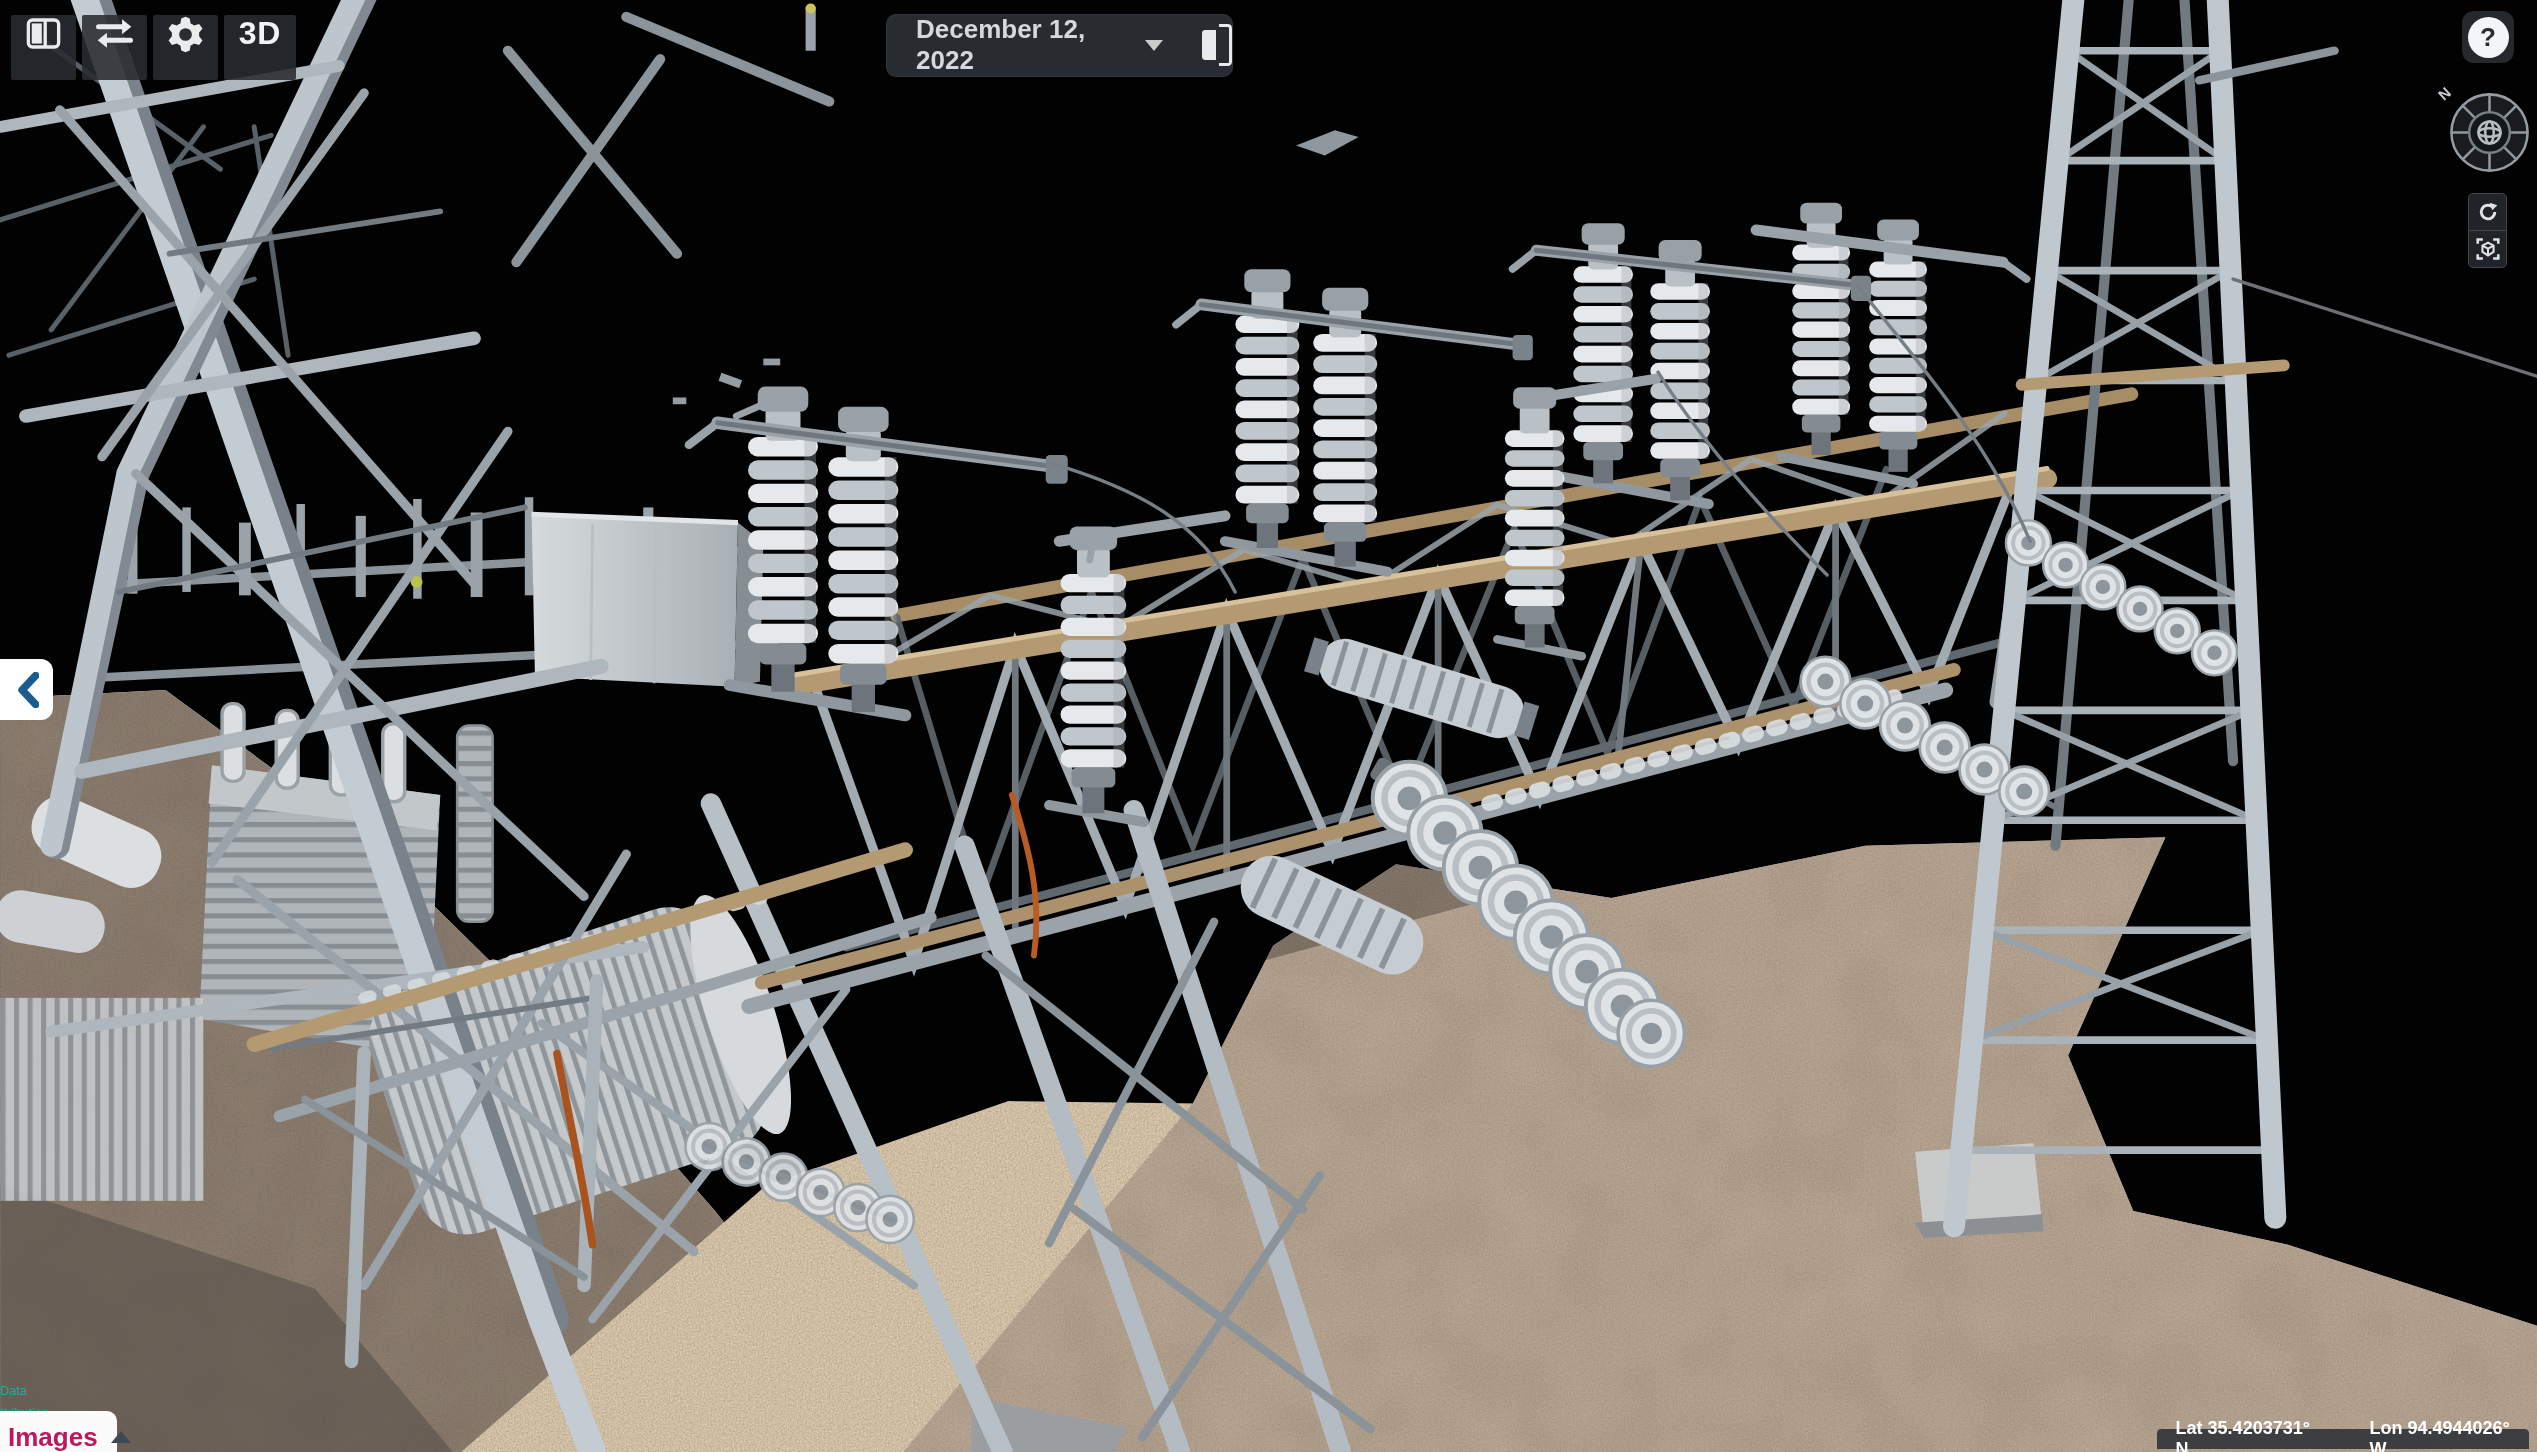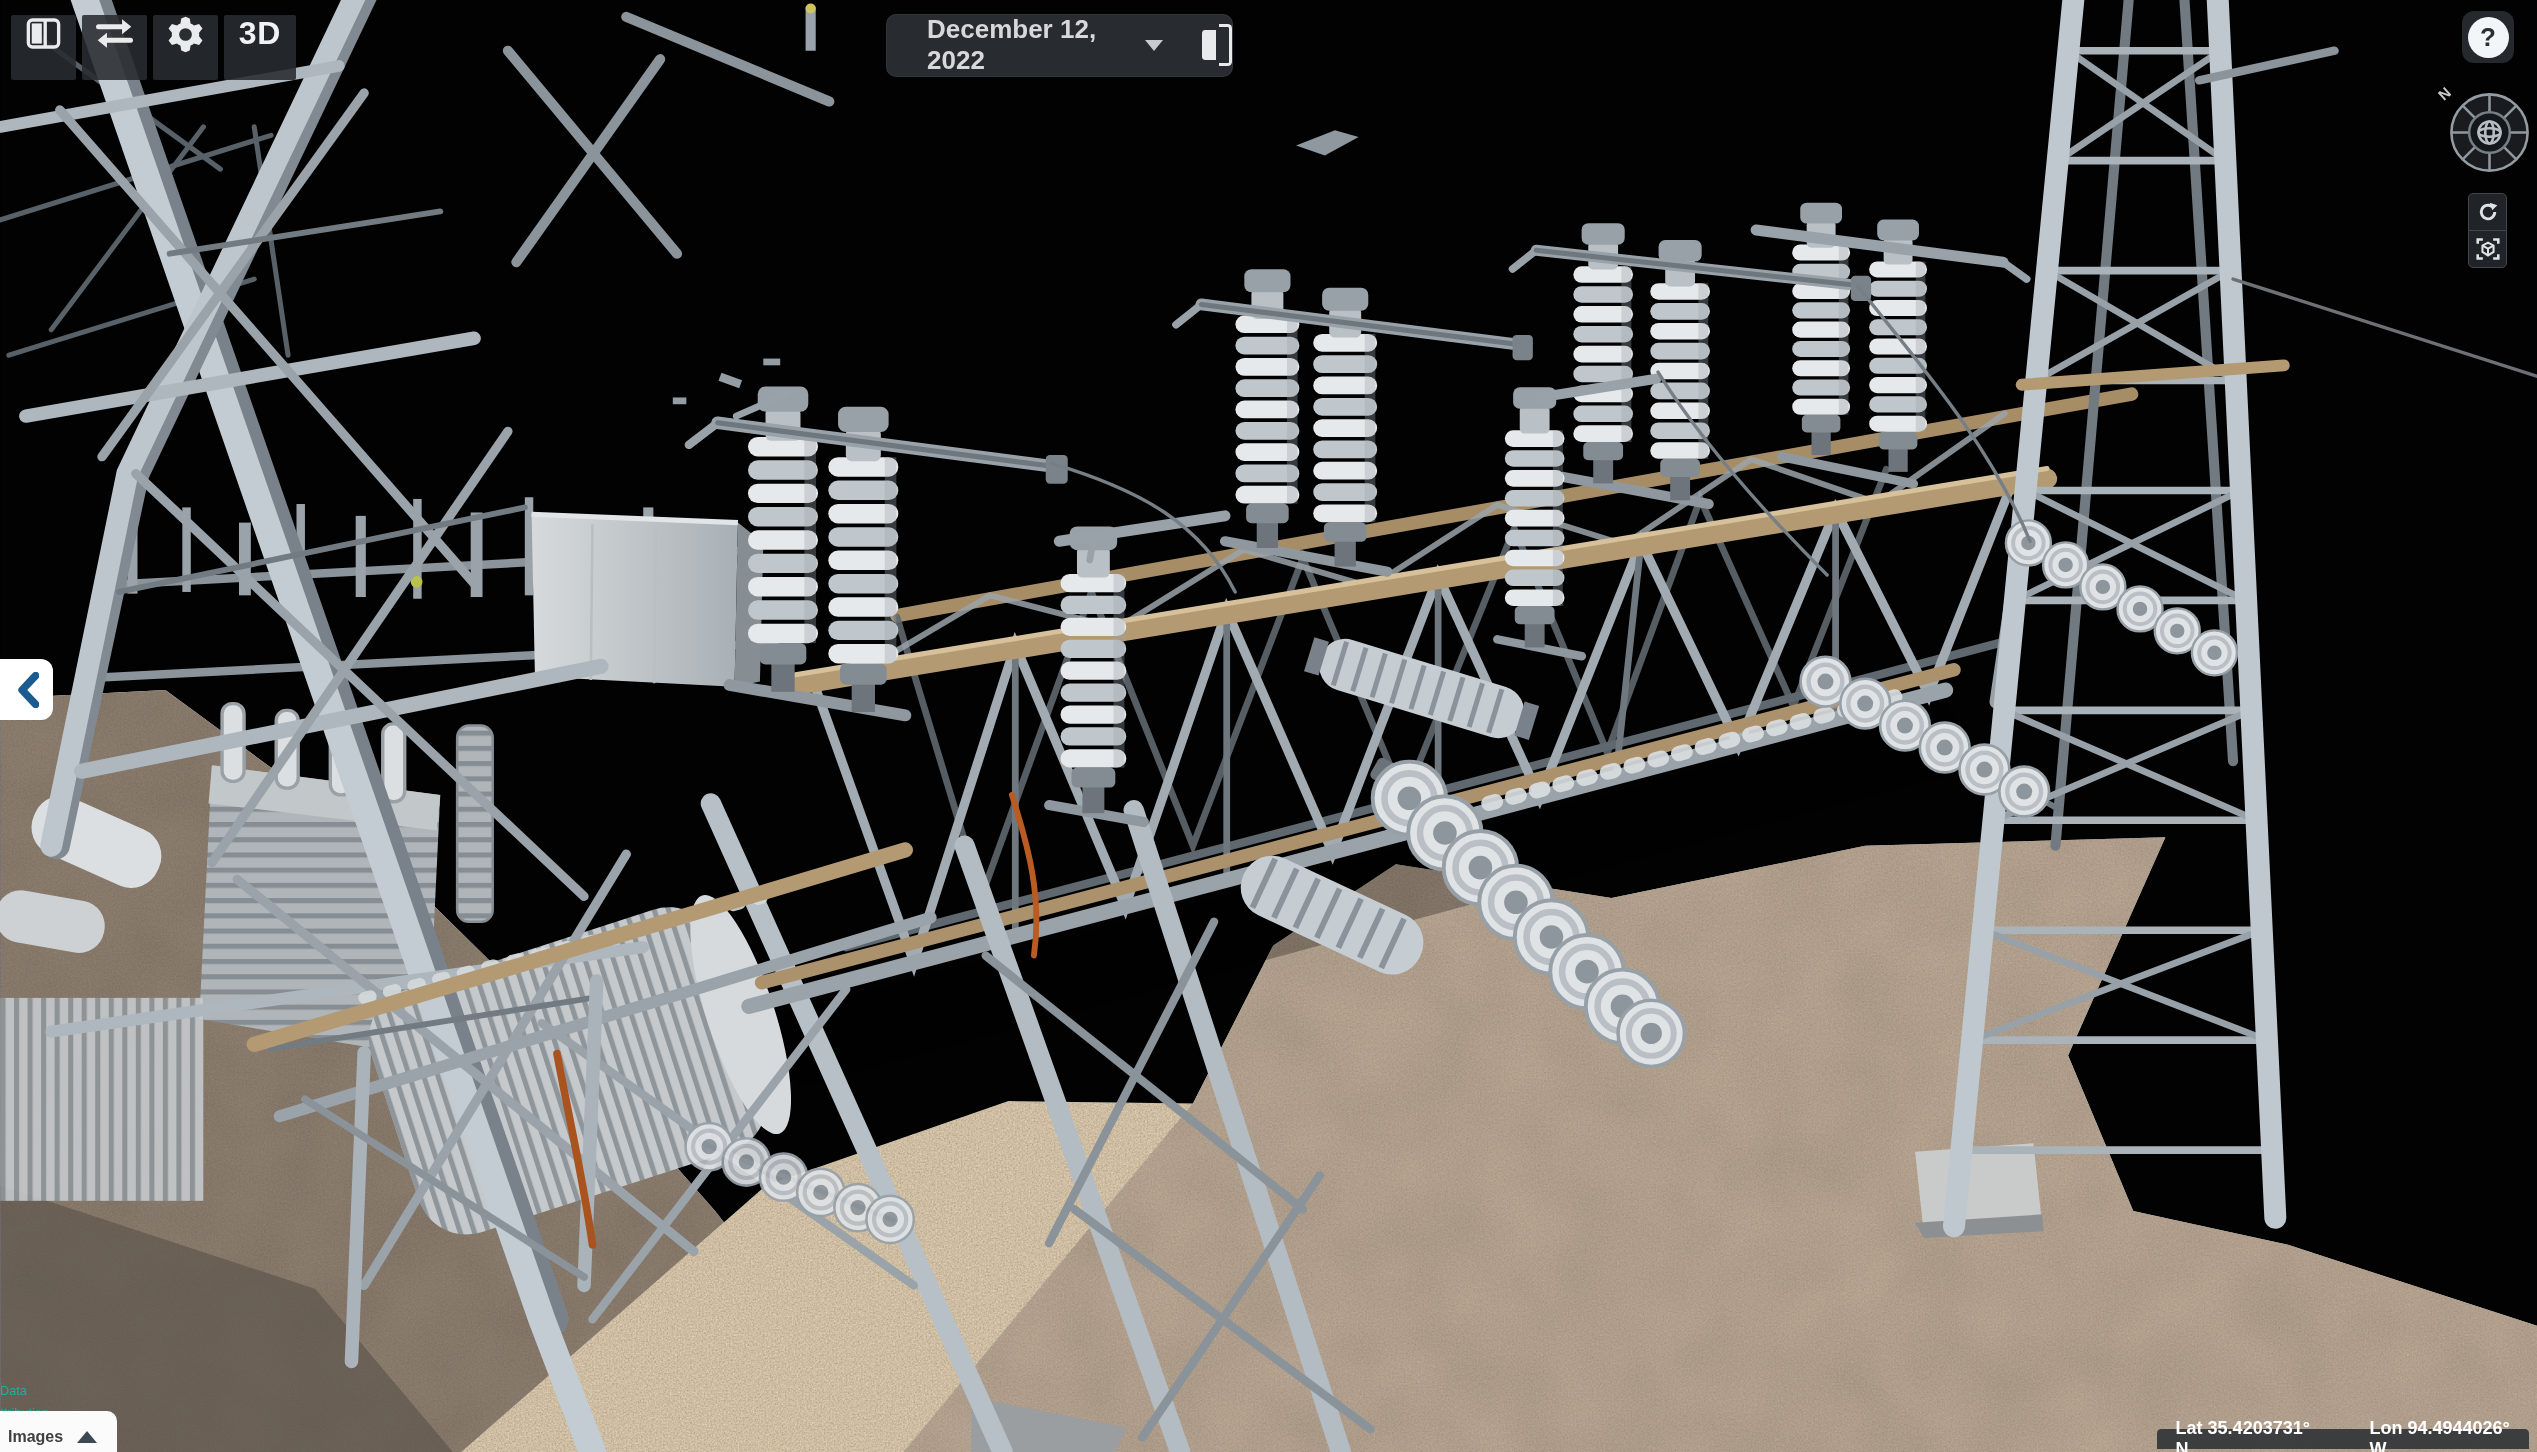--- a/index.html
+++ b/index.html
@@ -6,41 +6,41 @@
   #stage{position:relative;width:2538px;height:1452px;overflow:hidden;background:#000;
          font-family:"Liberation Sans", sans-serif;}
   #scene{position:absolute;left:0;top:0;}
   .ui{position:absolute;box-sizing:border-box;}
   .tbtn{width:65px;height:65px;top:15px;background:rgba(40,43,48,.88);border-radius:2px;
         display:flex;align-items:flex-start;justify-content:center;color:#e9ebed;cursor:pointer;}
   .tbtn svg{display:block;}
   .lbl3d{font-size:32px;font-weight:800;letter-spacing:0.8px;color:#f0f2f3;}
   #datebar{left:886px;top:13.5px;width:347px;height:63px;background:rgba(43,46,51,.94);
            border:0.8px solid rgba(255,255,255,.05);border-radius:10px;display:flex;align-items:center;}
-  #datebar .dtxt{font-size:26px;font-weight:700;color:#d6d8da;margin-left:40px;}
+  #datebar .dtxt{font-size:26px;font-weight:700;color:#d6d8da;margin-left:29px;}
   .caret-down{width:0;height:0;border-left:9.3px solid transparent;border-right:9.3px solid transparent;
               border-top:11px solid #c9cbcd;margin-left:46px;}
   .cmp{margin-left:39px;display:flex;align-items:center;gap:3.4px;}
   .cmp .l{width:13.5px;height:30px;background:#e8eaec;border-radius:3.4px 0 0 3.4px;}
   .cmp .r{width:10px;height:36px;border:3.4px solid #e8eaec;border-left:none;border-radius:0 4.2px 4.2px 0;}
   #helpbtn{left:2462px;top:11px;width:52px;height:52px;background:rgba(40,43,48,.92);border-radius:12px;
            display:flex;align-items:center;justify-content:center;}
   #helpbtn .circ{width:41px;height:41px;background:#f3f6f8;border-radius:50%;display:flex;
                  align-items:center;justify-content:center;font-size:26px;font-weight:800;color:#2a2d31;}
   #northlbl{left:2439px;top:85px;color:#c8ccd0;font-size:15px;font-weight:700;
             transform:rotate(-42deg);}
   .vbtn{left:2468px;width:39px;height:38px;background:rgba(35,38,42,.92);border:0.8px solid #43474c;
         display:flex;align-items:center;justify-content:center;color:#dfe3e6;}
   #vreset{top:193px;border-radius:5px 5px 0 0;}
   #vfit{top:230px;border-radius:0 0 5px 5px;}
   #chevpanel{left:-13.5px;top:659px;width:66px;height:61px;background:#fff;border-radius:12px;
              display:flex;align-items:center;justify-content:flex-end;padding-right:13.5px;}
   #imagesbtn{left:-12px;top:1411px;width:129px;height:52px;background:#fbfbfb;border-radius:10px;
              display:flex;align-items:center;padding-left:20px;gap:13.5px;}
-  #imagesbtn .itxt{font-size:16px;font-weight:600;color:#404040;}
+  #imagesbtn .itxt{font-size:26px;font-weight:600;color:#be185d;}
   .caret-up{width:0;height:0;border-left:10px solid transparent;border-right:10px solid transparent;
             border-bottom:12px solid #3d4852;}
   #attrib{left:0px;top:1380px;color:#14b8a6;font-size:12.7px;line-height:22px;opacity:.92;}
   #attrib .a2{margin-left:-6.8px;}
   #coordbar{left:2157px;top:1429px;width:372px;height:20px;background:rgba(50,53,56,.92);
             border-radius:4.2px 4.2px 0 0;display:flex;align-items:center;color:#fff;font-size:18px;
             font-weight:600;}
   #coordbar .lat{margin-left:18.6px;}
   #coordbar .lon{margin-left:44px;}
 </style>

